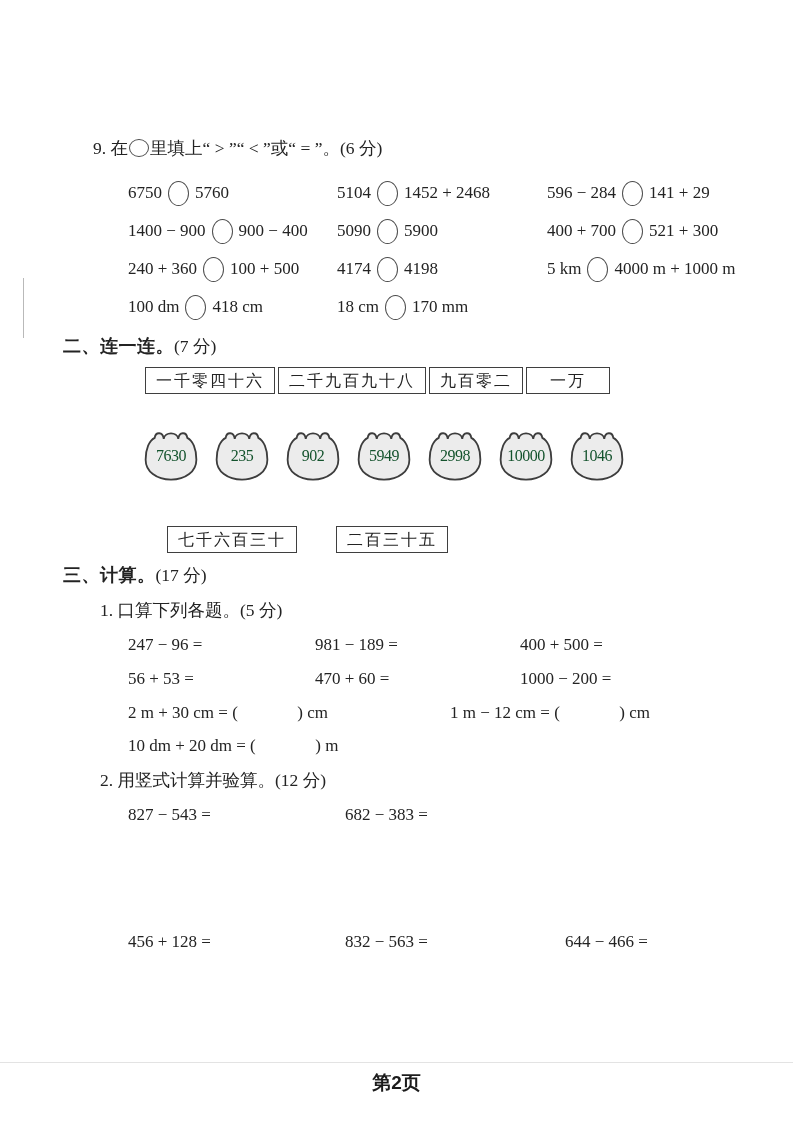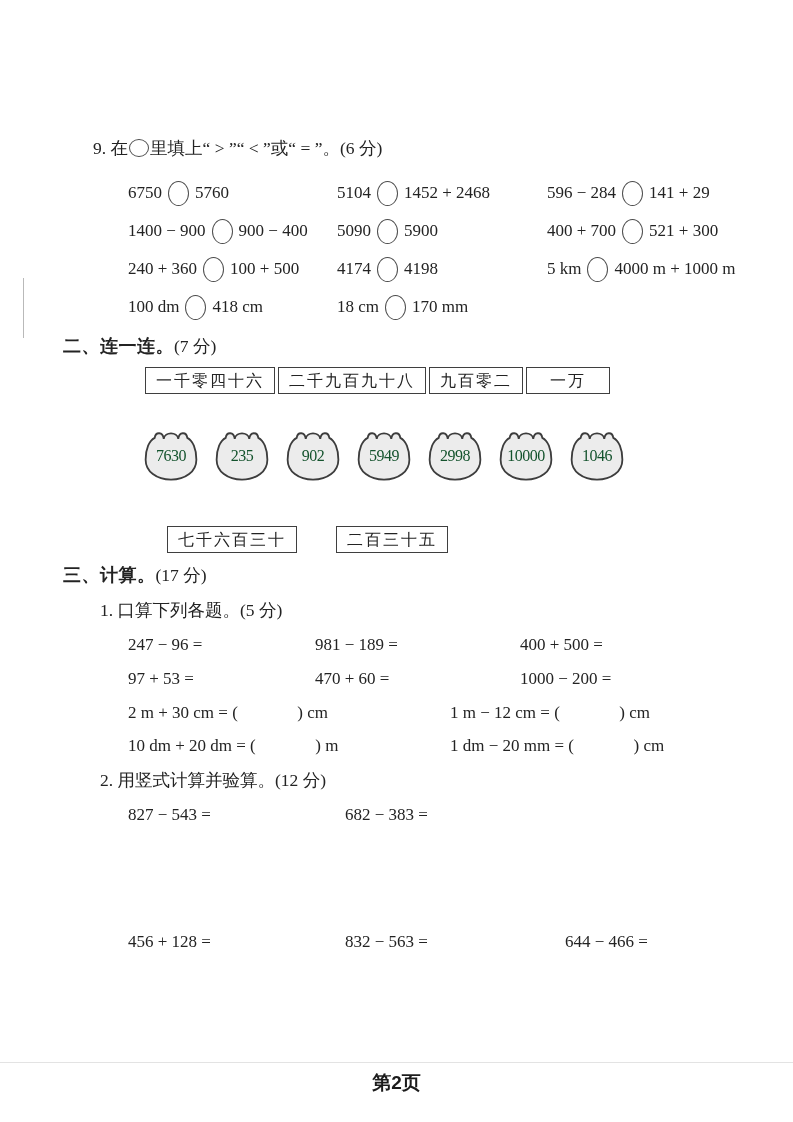--- a/index.html
+++ b/index.html
@@ -170,31 +170,30 @@
 
   <div class="abs sec-title" style="top:563px;"><span class="bold-cn">三、计算。</span><span>(17 分)</span></div>
 
   <div class="abs sub-title" style="top:598px;">1. 口算下列各题。(5 分)</div>
 
   <div class="abs oral3-grid">
 
   <div class="oral-cell">247 − 96 =</div>
       <div class="oral-cell">981 − 189 =</div>
       <div class="oral-cell">400 + 500 =</div>
-      <div class="oral-cell">97 + 53 =</div>
+      <div class="oral-cell">56 + 53 =</div>
       <div class="oral-cell">470 + 60 =</div>
       <div class="oral-cell">1000 − 200 =</div>
     </div>
 
   <div class="abs oral2-grid">
 
   <div class="oral-cell">2 m + 30 cm = (              ) cm</div>
       <div class="oral-cell">1 m − 12 cm = (              ) cm</div>
       <div class="oral-cell">10 dm + 20 dm = (              ) m</div>
-      <div class="oral-cell">1 dm − 20 mm = (              ) cm</div>
     </div>
 
   <div class="abs sub-title" style="top:768px;">2. 用竖式计算并验算。(12 分)</div>
 
   <div class="abs vcalc-grid vcalc1">
 
       <div class="vcalc-cell">827 − 543 =</div>
       <div class="vcalc-cell">682 − 383 =</div>
     </div>
 

